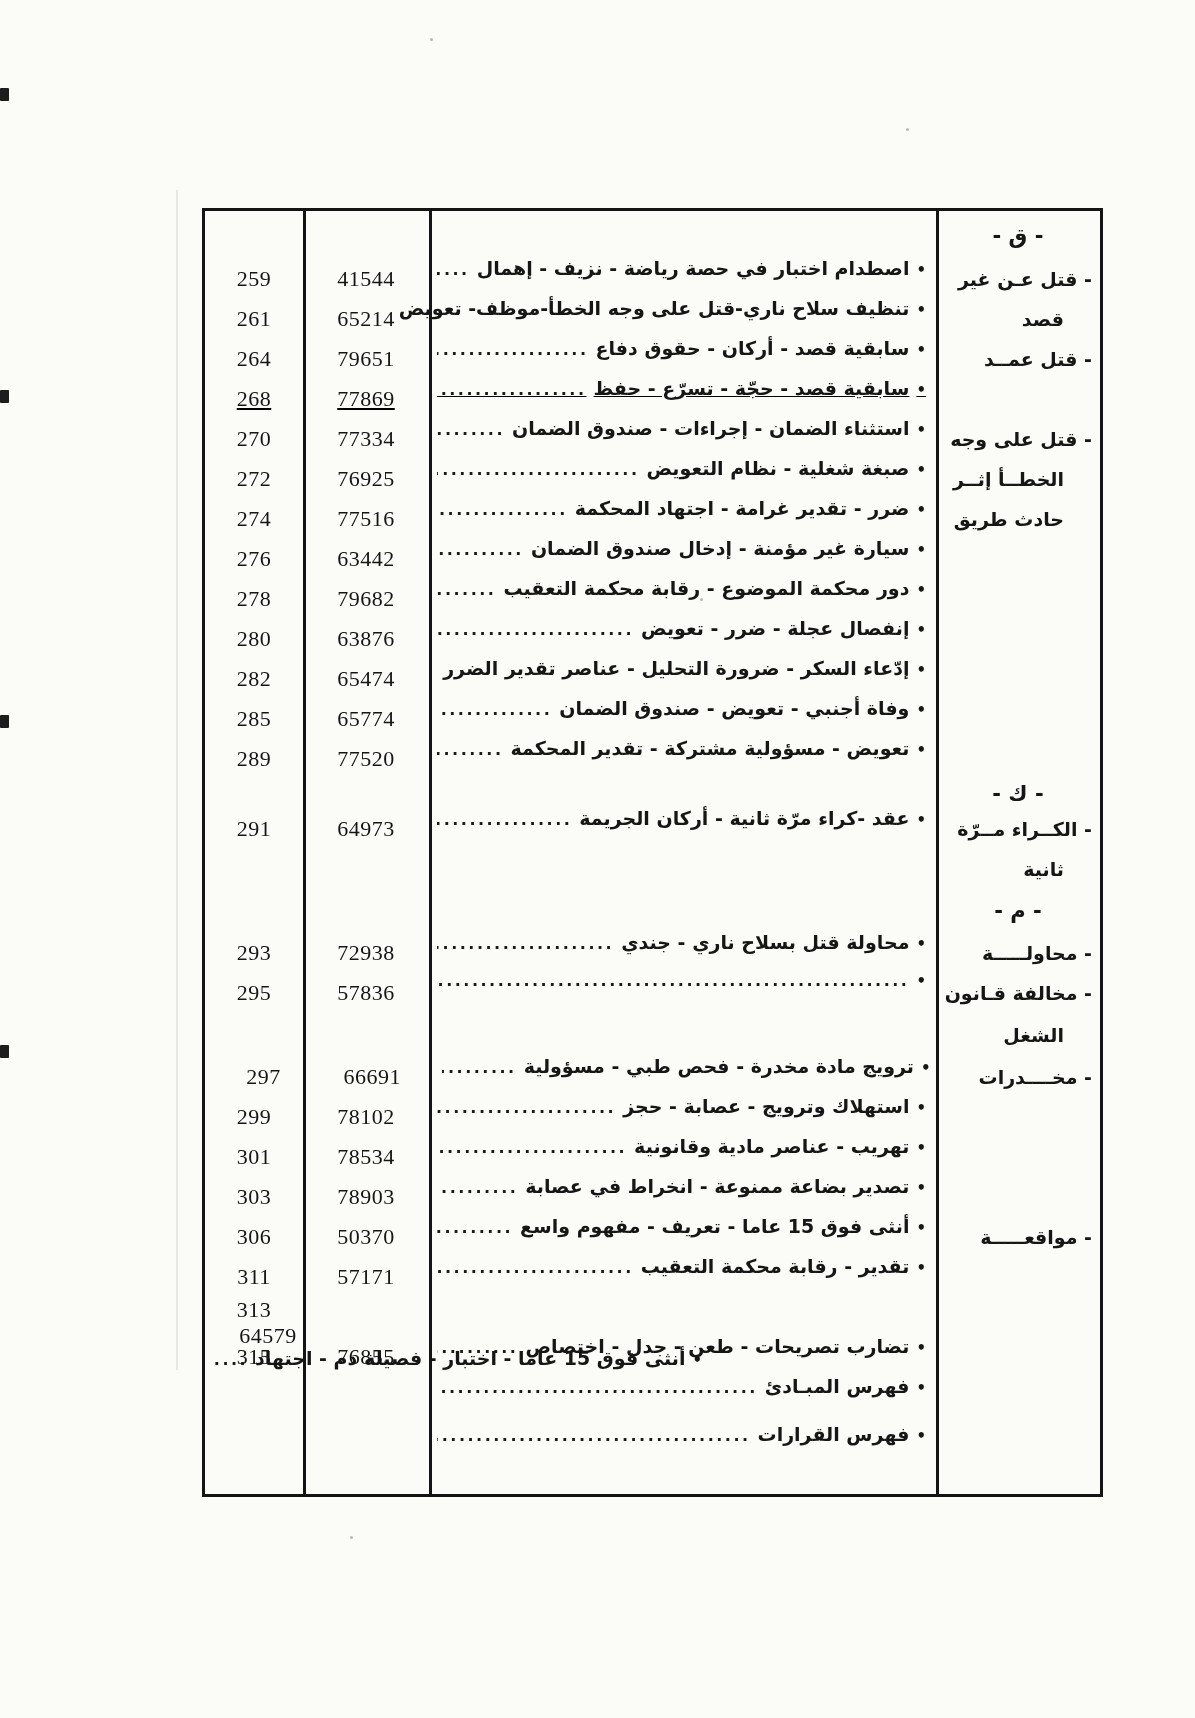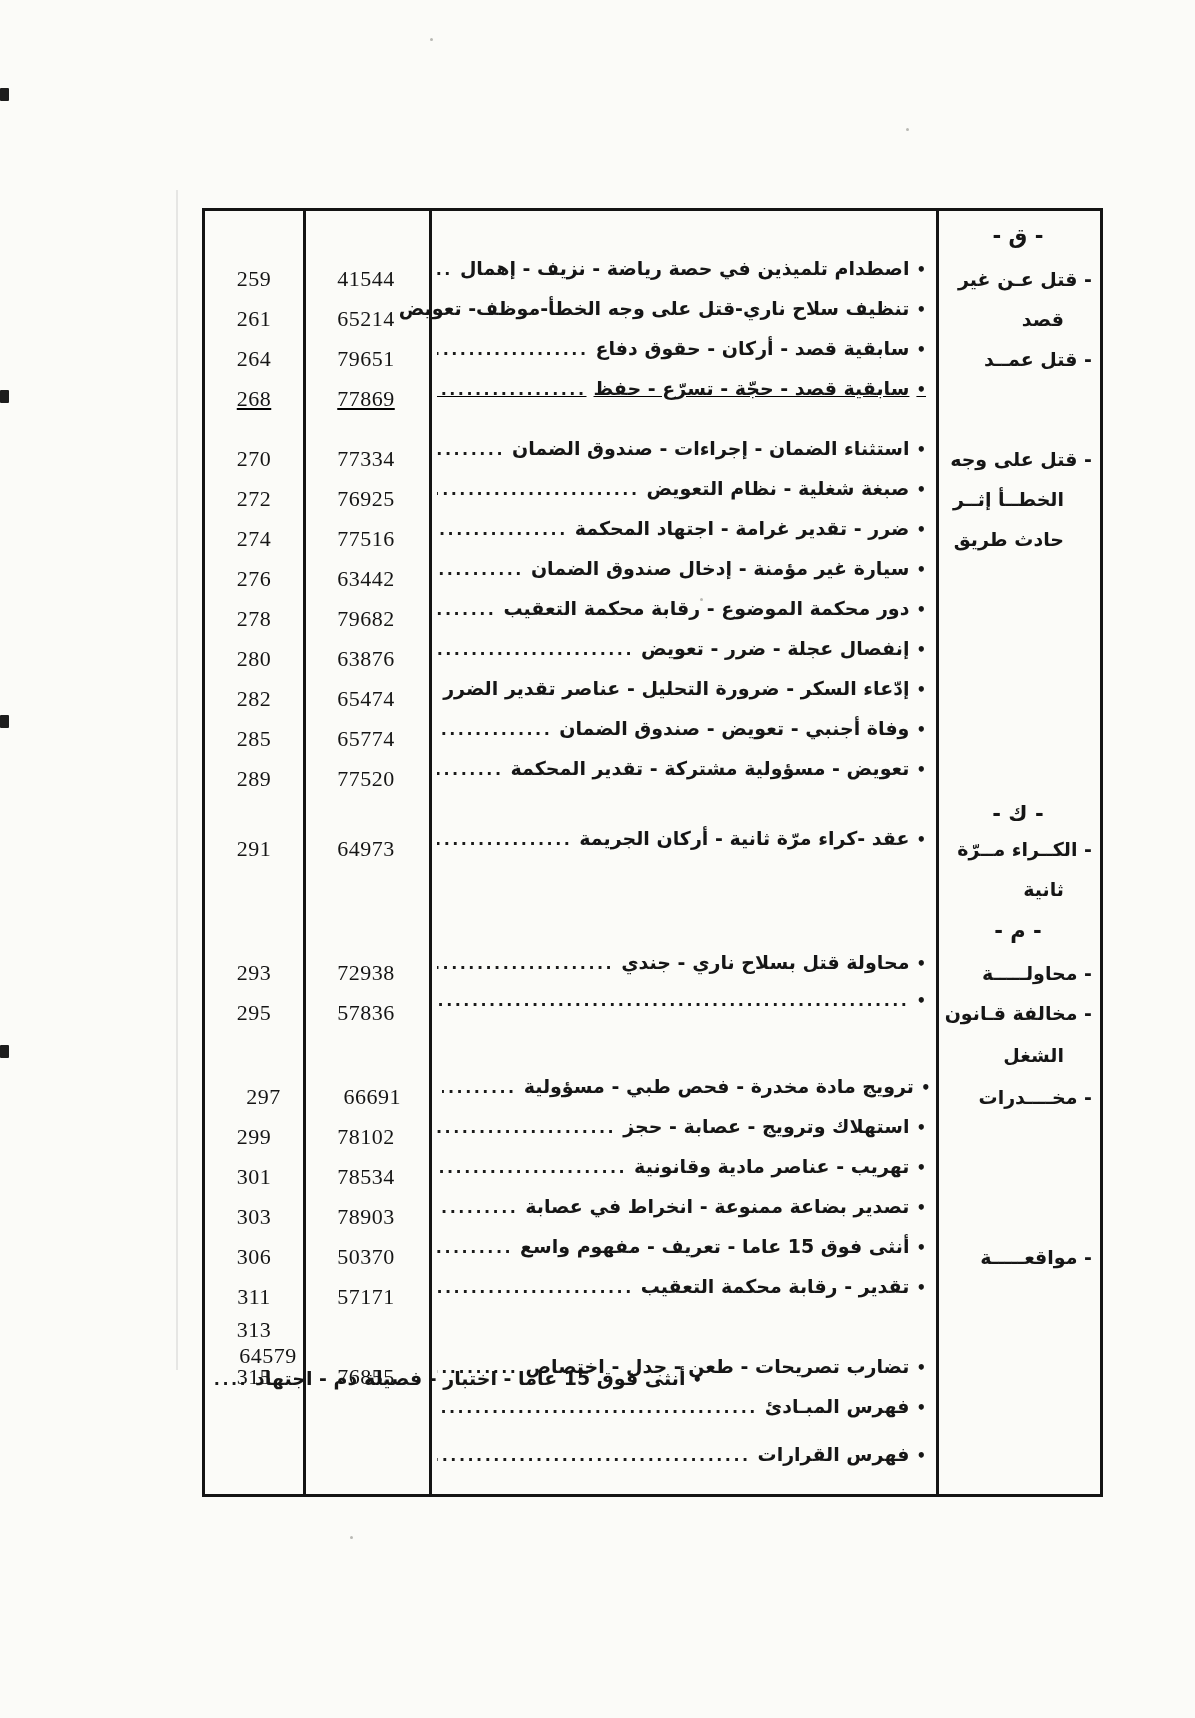--- a/index.html
+++ b/index.html
@@ -65,21 +65,21 @@
           <div class="cell-desc"></div>
           <div class="cell-cat cat-header">
             <span>- ق -</span>
           </div>
         </div>
         <div class="row" style="height: 40px;">
           <div class="cell-page">259</div>
           <div class="cell-case">41544</div>
           <div class="cell-desc">
             <span class="bullet">•</span>
-            <span class="desc-text">اصطدام تلميذين في حصة رياضة - نزيف - إهمال</span>
+            <span class="desc-text">اصطدام اختبار في حصة رياضة - نزيف - إهمال</span>
             <span class="dots"></span>
           </div>
           <div class="cell-cat">
             <span>- قتل عـن غير</span>
           </div>
         </div>
         <div class="row" style="height: 40px;">
           <div class="cell-page">261</div>
           <div class="cell-case">65214</div>
           <div class="cell-desc">
@@ -106,21 +106,21 @@
         <div class="row" style="height: 40px; text-decoration: underline;">
           <div class="cell-page">268</div>
           <div class="cell-case">77869</div>
           <div class="cell-desc">
             <span class="bullet">•</span>
             <span class="desc-text">سابقية قصد - حجّة - تسرّع - حفظ</span>
             <span class="dots"></span>
           </div>
           <div class="cell-cat"></div>
         </div>
-        <div class="row" style="height: 40px; margin-top: 20px;">
+        <div class="row" style="height: 40px;">
           <div class="cell-page">270</div>
           <div class="cell-case">77334</div>
           <div class="cell-desc">
             <span class="bullet">•</span>
             <span class="desc-text">استثناء الضمان - إجراءات - صندوق الضمان</span>
             <span class="dots"></span>
           </div>
           <div class="cell-cat">
             <span>- قتل على وجه</span>
           </div>

